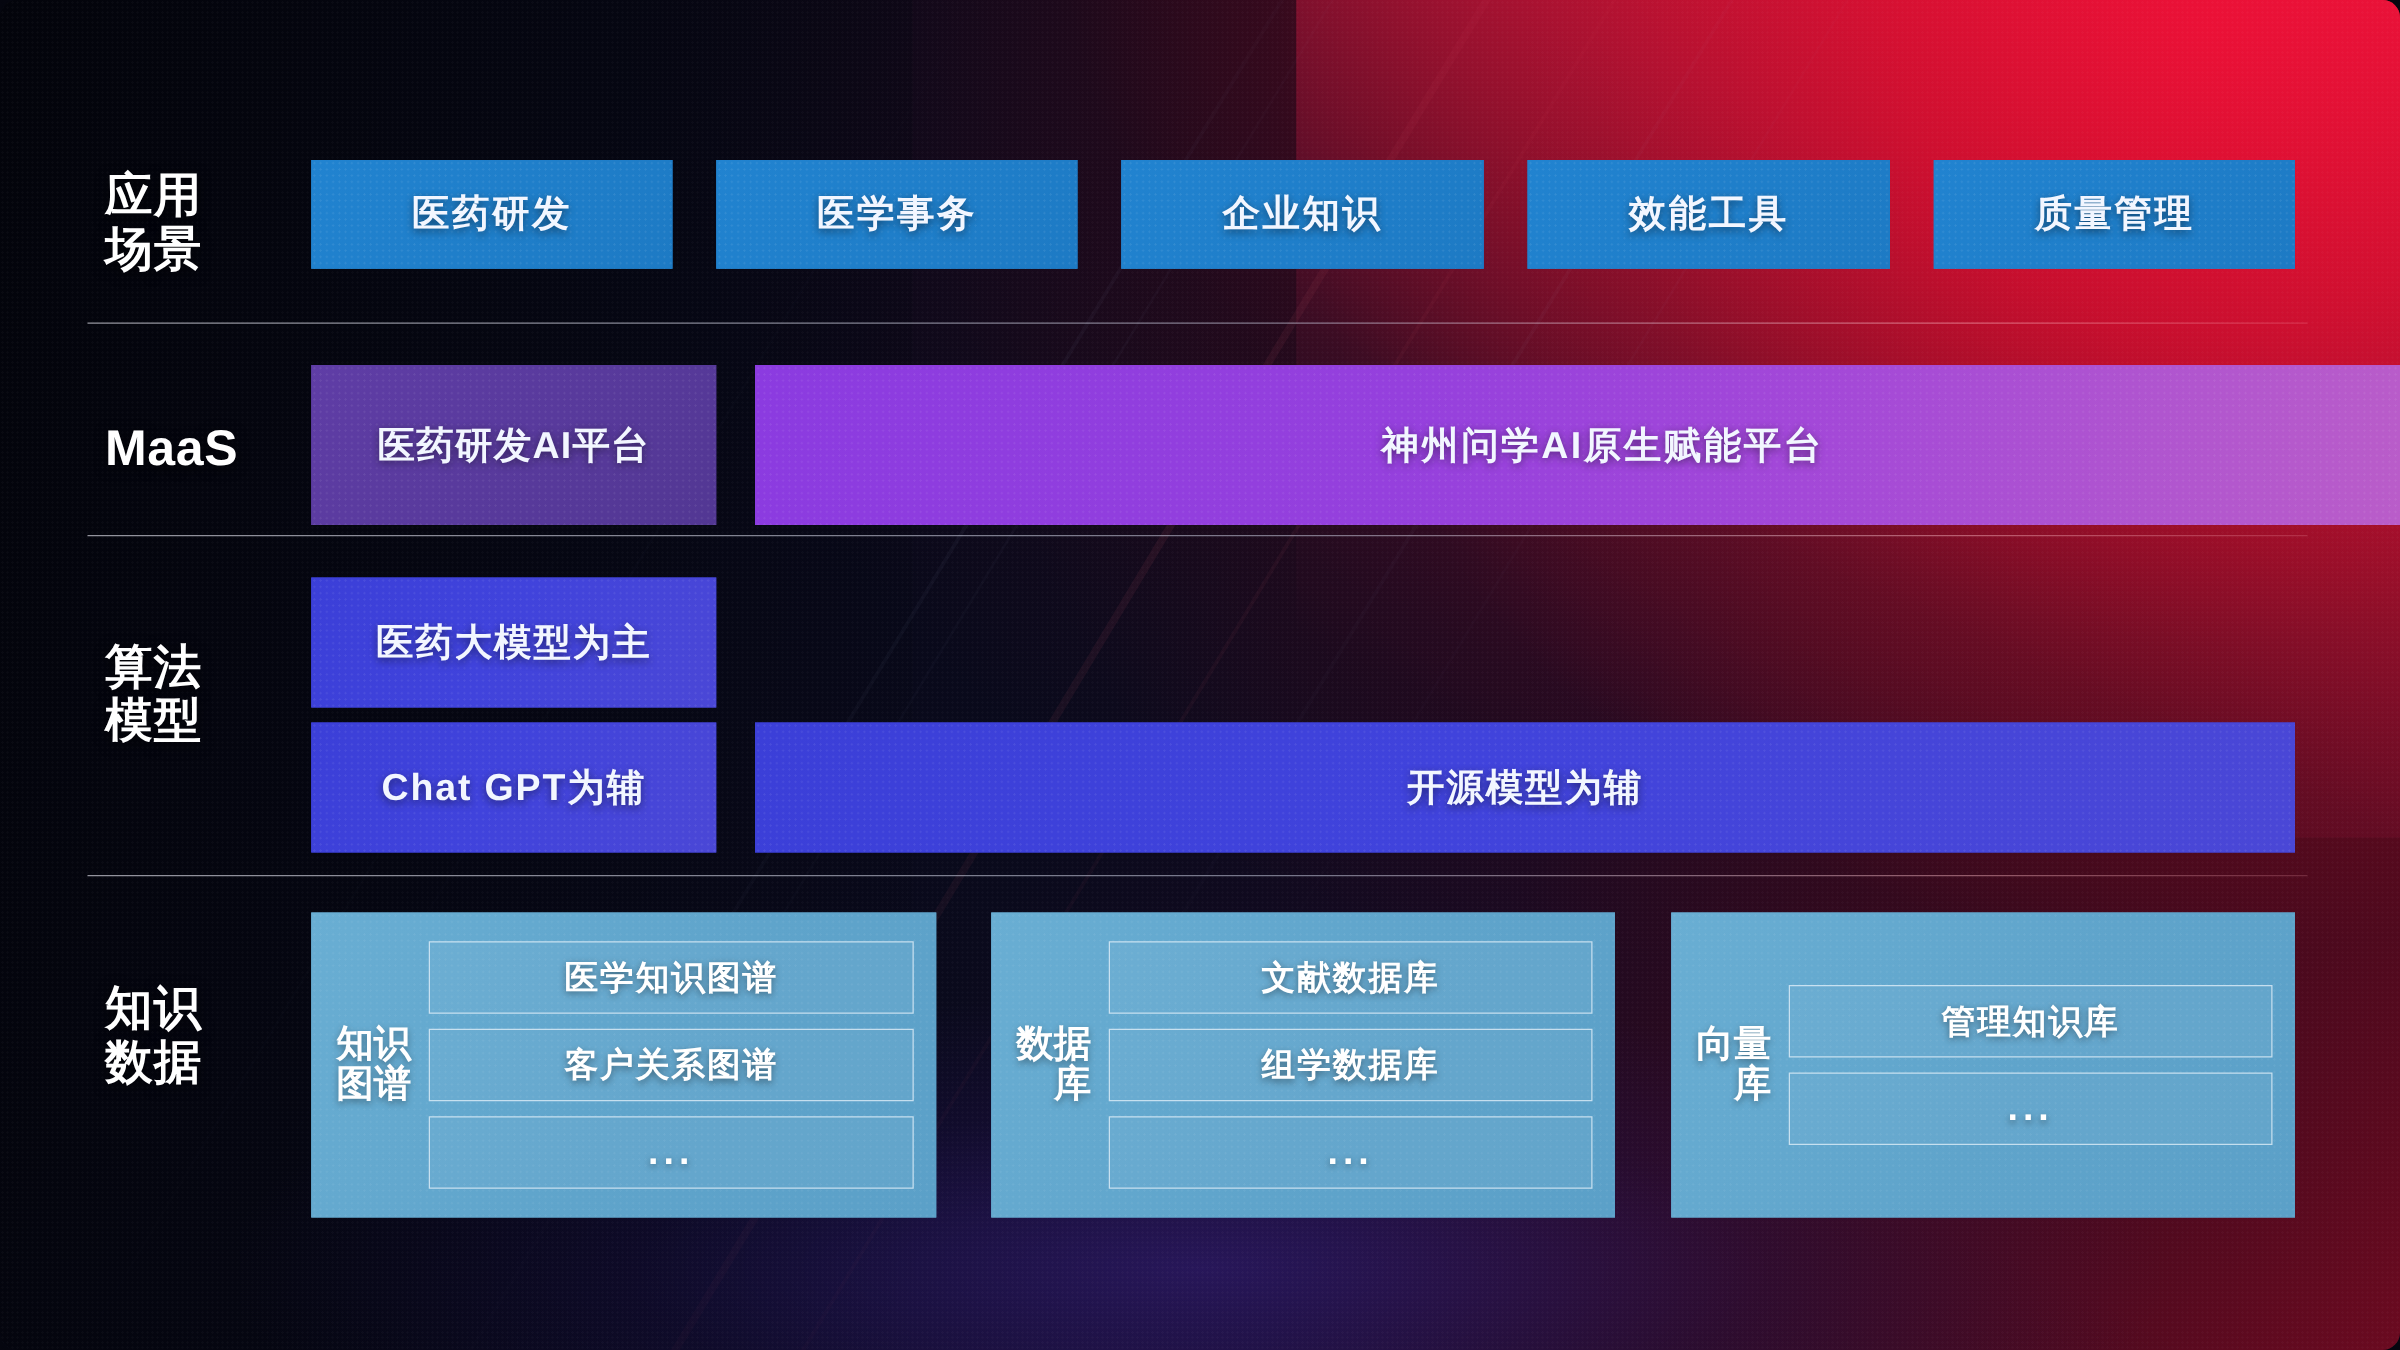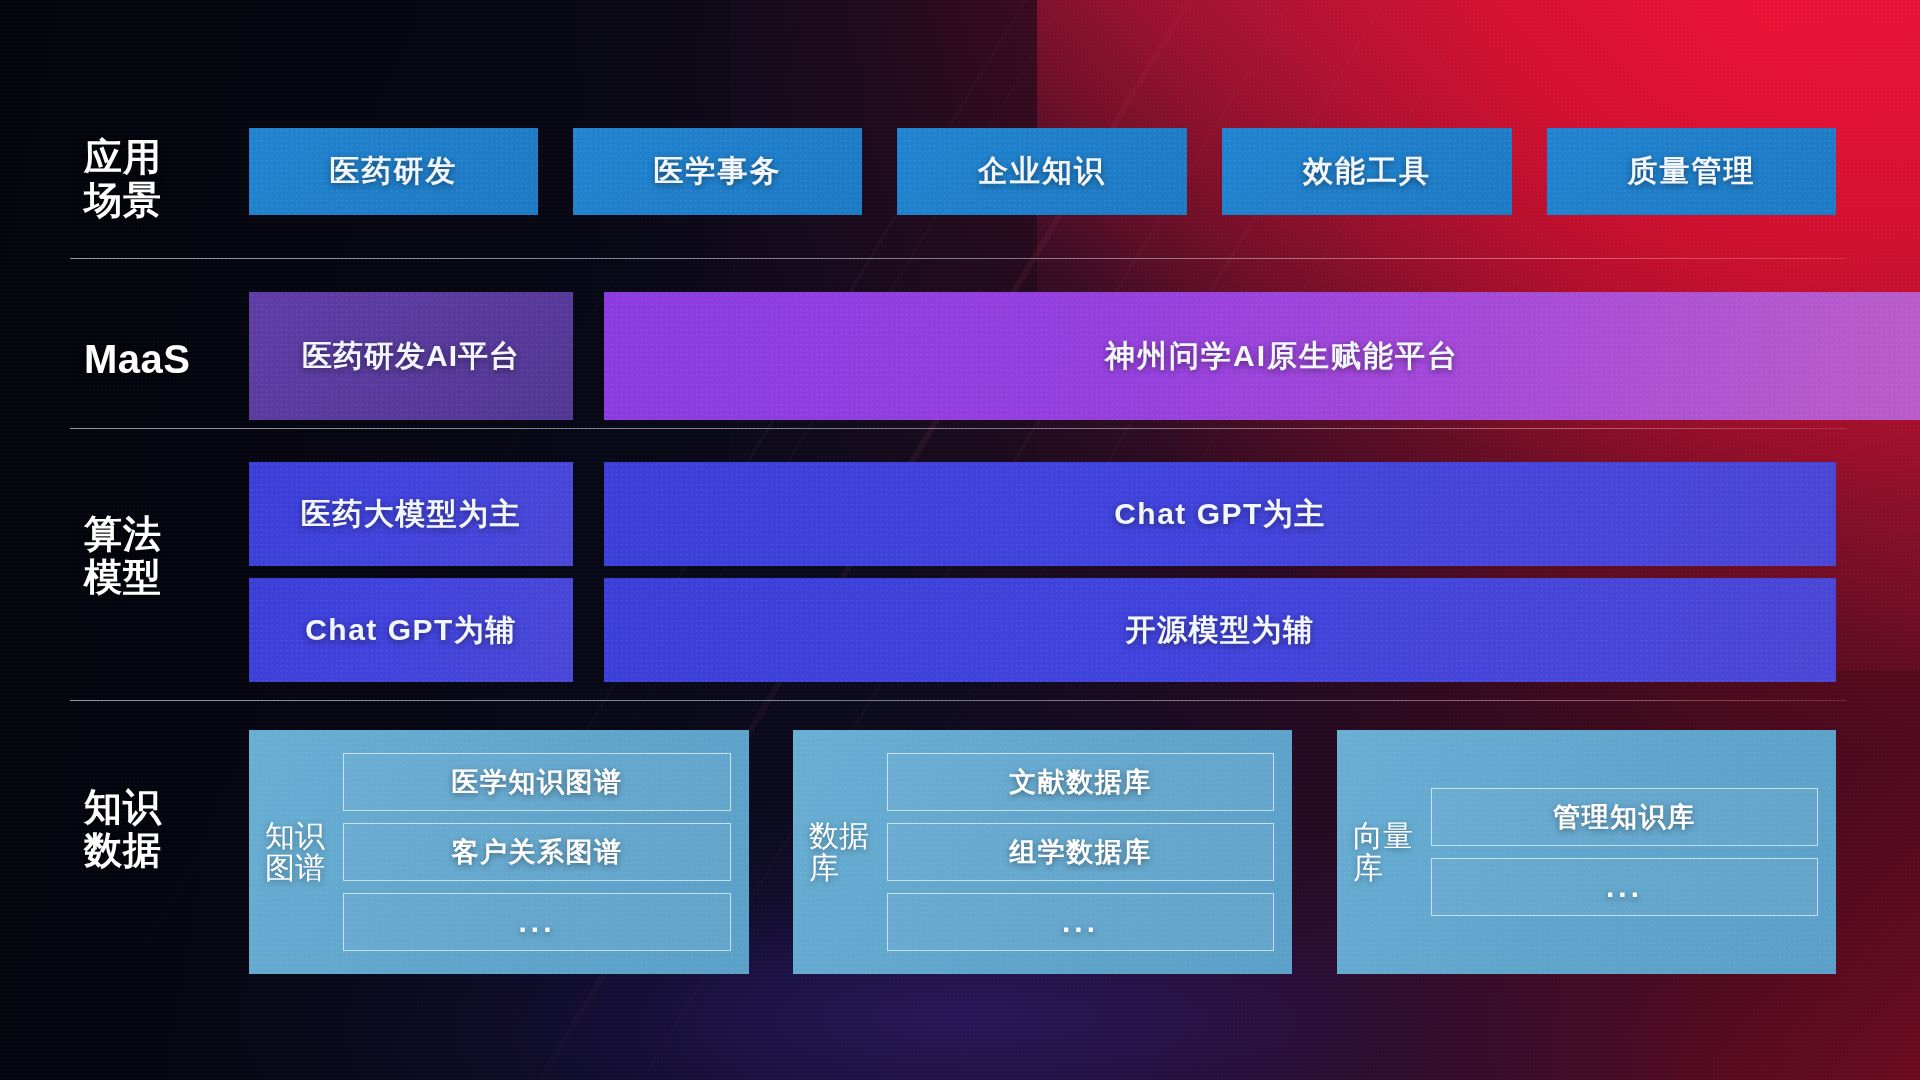--- a/index.html
+++ b/index.html
@@ -3,21 +3,21 @@
 <meta charset="utf-8">
 <style>
   * { margin:0; padding:0; box-sizing:border-box; }
   html,body{
     width:1920px; height:1080px; overflow:hidden;
     background:#05060f;
     font-family:"Liberation Sans","DejaVu Sans",sans-serif;
   }
 
   
-  #stage{ position:relative; width:1920px; height:1080px; overflow:hidden; }
+  #stage{ position:relative; width:1920px; height:1080px; overflow:hidden;border-radius:14px; }
   .bg-base{
     position:absolute; inset:0;
     background:
       radial-gradient(circle at 92% 2%, rgba(200,8,30,0.98) 0%, rgba(170,8,28,0.92) 12%, rgba(120,10,28,0.62) 24%, rgba(55,8,26,0.30) 36%, rgba(12,10,26,0.04) 50%),
       radial-gradient(circle at 70% -8%, rgba(190,15,40,0.55) 0%, rgba(90,12,34,0.22) 28%, rgba(8,8,20,0) 48%),
       radial-gradient(ellipse 65% 50% at 50% 120%, rgba(40,25,95,0.55) 0%, rgba(18,14,46,0.28) 45%, rgba(5,6,16,0) 75%),
       linear-gradient(120deg, #04050d 0%, #070818 28%, #0a0a1c 48%, #160a22 64%, #3a0a1e 80%, #6e0a20 100%);
   }
   .bg-right-red{
     position:absolute; right:0; top:0; width:46%; height:62%;
@@ -111,22 +111,22 @@
     position:absolute; top:730px; height:244px;
     display:flex; align-items:center;
     background-color:#64a9cf;
     background-image:radial-gradient(rgba(255,255,255,0.06) 1px, transparent 1px),
                      linear-gradient(125deg,#69aed3 0%,#5fa4cb 55%,#5ba0c8 100%);
     background-size:5px 5px, 100% 100%;
     padding:14px 18px 14px 16px;
   }
   .kpanel-label{
     width:64px; flex:0 0 64px;
-    color:#ffffff; font-weight:normal; font-size:30px; line-height:1.08;
-    text-align:left; letter-spacing:0px;
+    color:#ffffff; font-weight:bold; font-size:30px; line-height:1.08;
+    text-align:right; letter-spacing:0px;
     text-shadow:0 2px 6px rgba(0,0,0,.35);
     word-break:break-all;
   }
   .kitems{ flex:1; display:flex; flex-direction:column; gap:12px; padding-left:14px; }
   .kitem{
     height:58px; border:1px solid rgba(236,245,252,0.72);
     display:flex; align-items:center; justify-content:center;
     color:#ffffff; font-weight:bold; font-size:27px; letter-spacing:1.5px;
     text-shadow:0 2px 6px rgba(0,0,0,.40);
     background:rgba(255,255,255,0.045);
@@ -175,21 +175,20 @@
     <div class="box maas-right" style="left:604px; width:1356px;">神州问学AI原生赋能平台</div>
 
     <div class="divider" id="div2"></div>
 
     <div class="row-label" style="top:513px;">
       <div>算法</div>
       <div>模型</div>
     </div>
 
     <div class="box algo r1" style="left:249px; width:324px;">医药大模型为主</div>
-    <div class="box algo r1" style="left:604px; width:1232px;">Chat GPT为主</div>
 
     <div class="box algo r2" style="left:249px; width:324px;">Chat GPT为辅</div>
     <div class="box algo r2" style="left:604px; width:1232px;">开源模型为辅</div>
 
     <div class="divider" id="div3"></div>
 
     <div class="row-label" style="top:786px;">
       <div>知识</div>
       <div>数据</div>
     </div>

